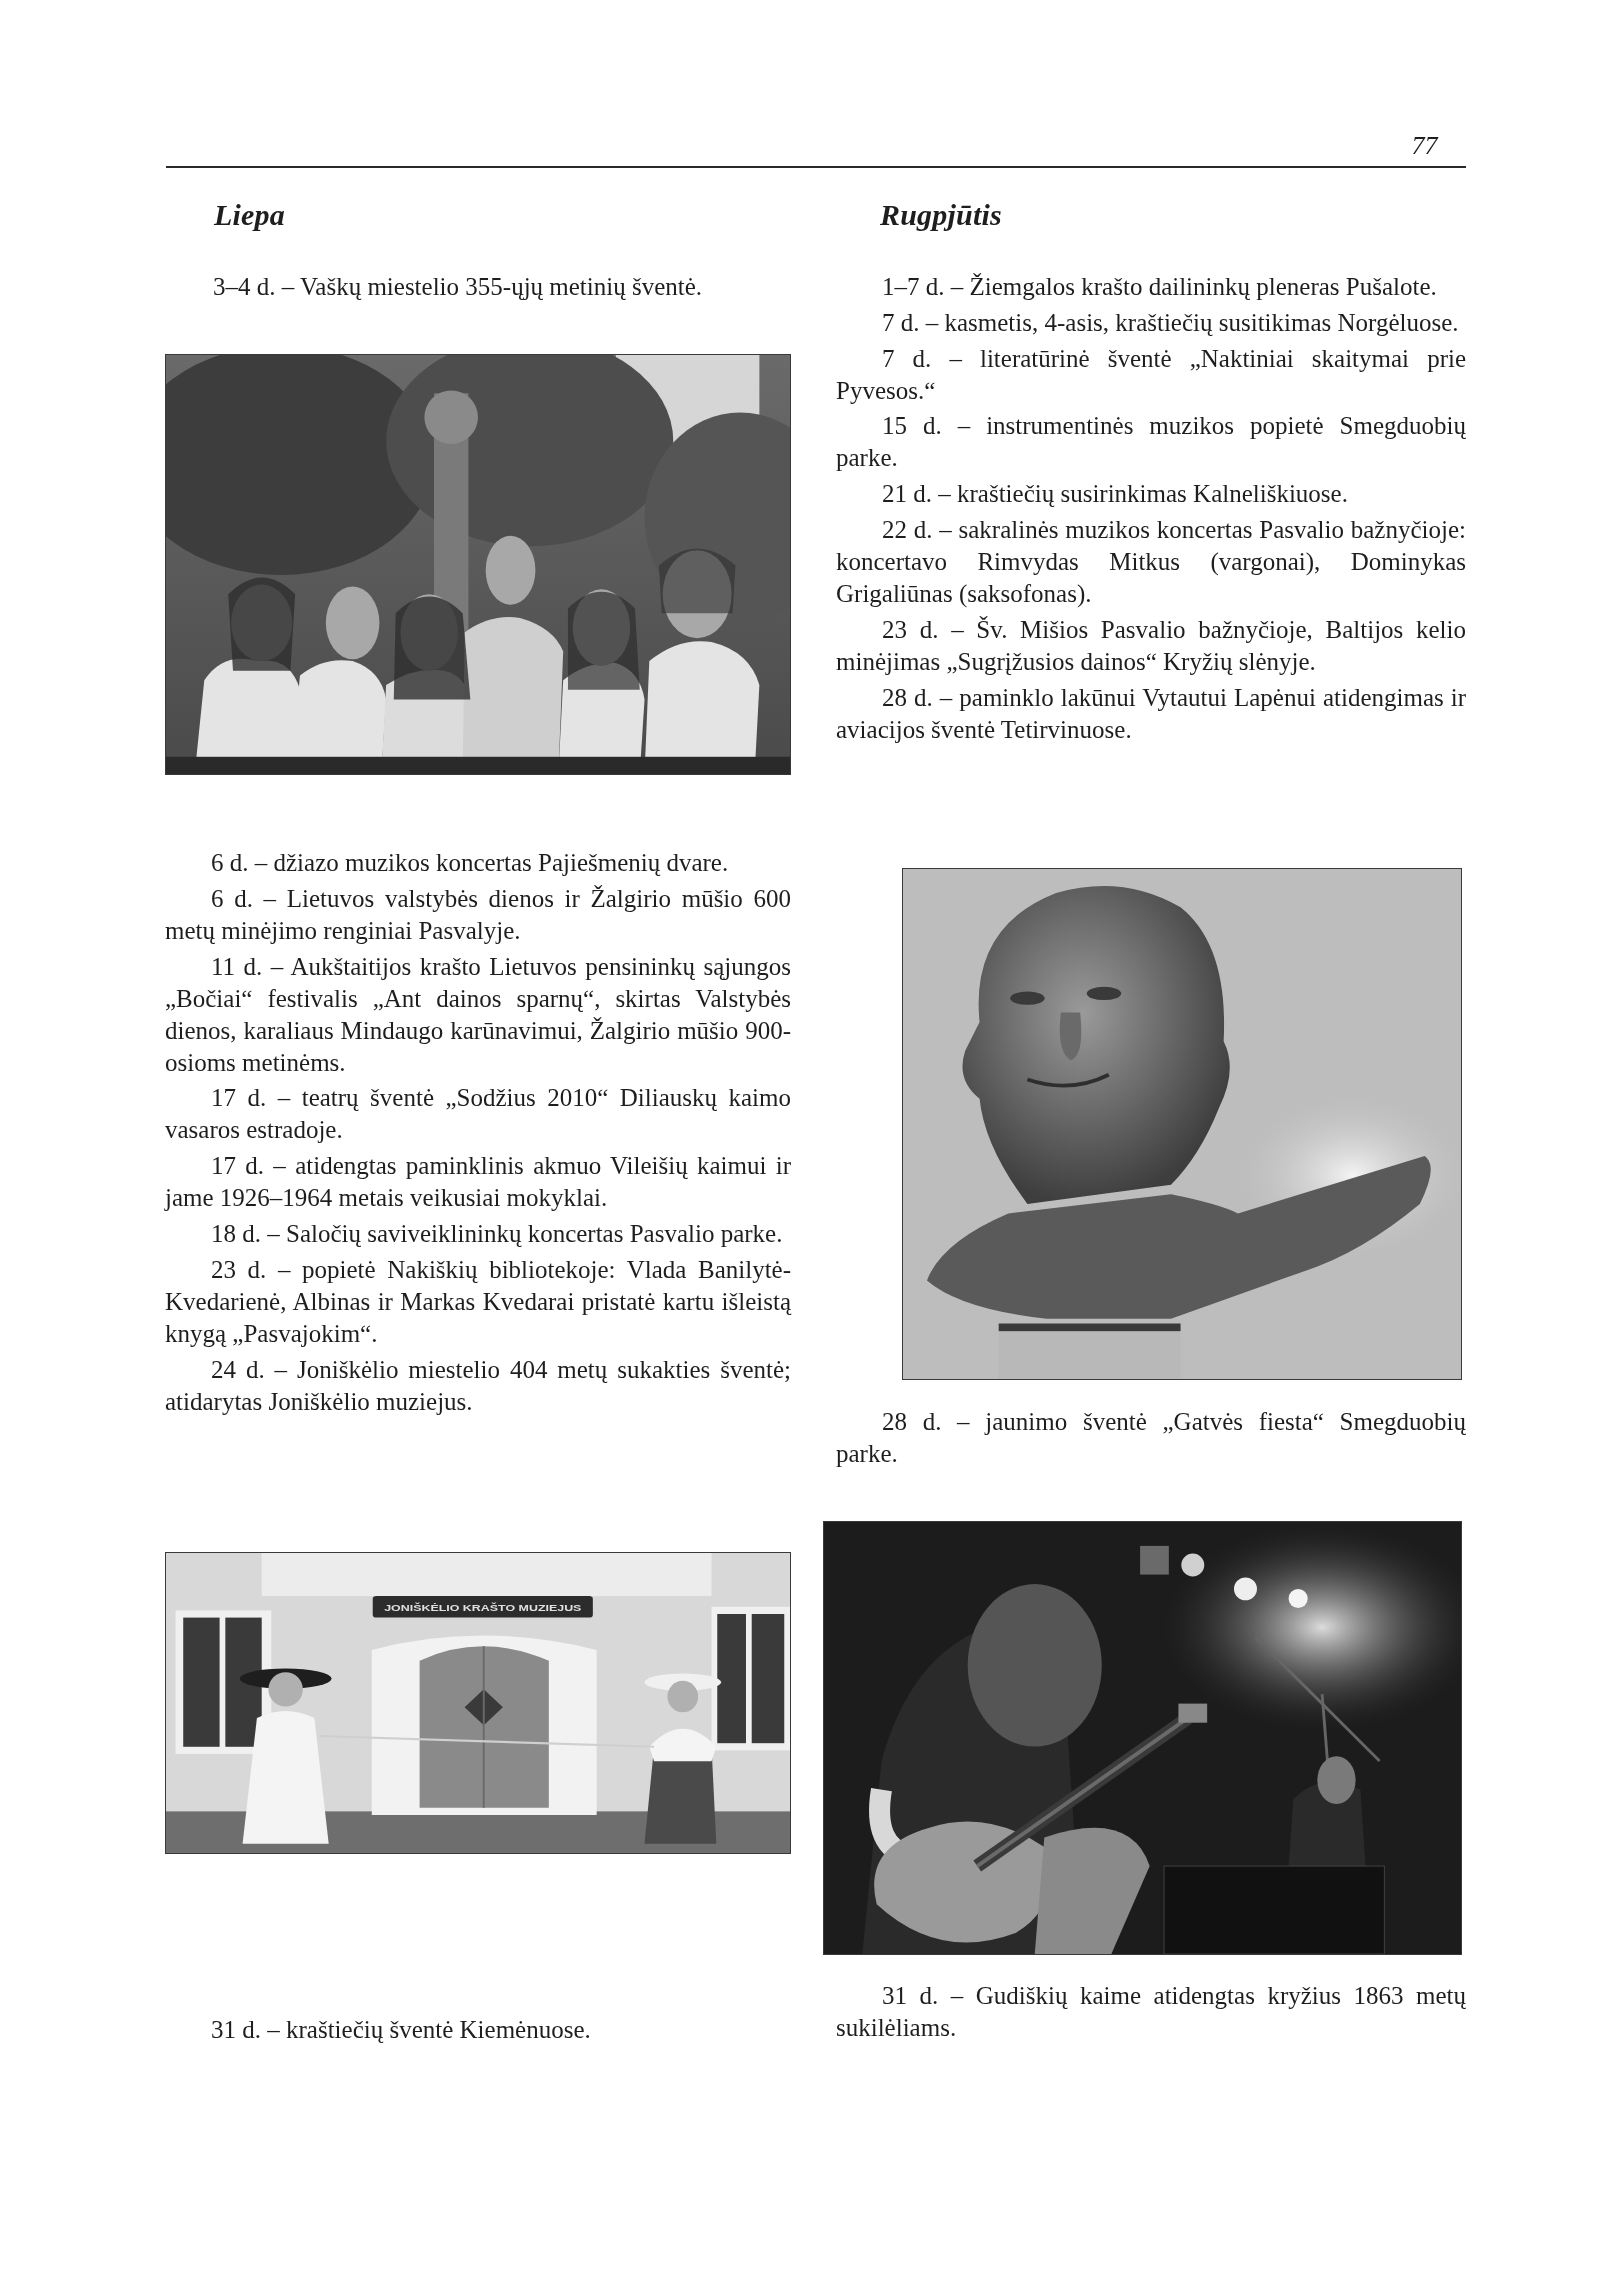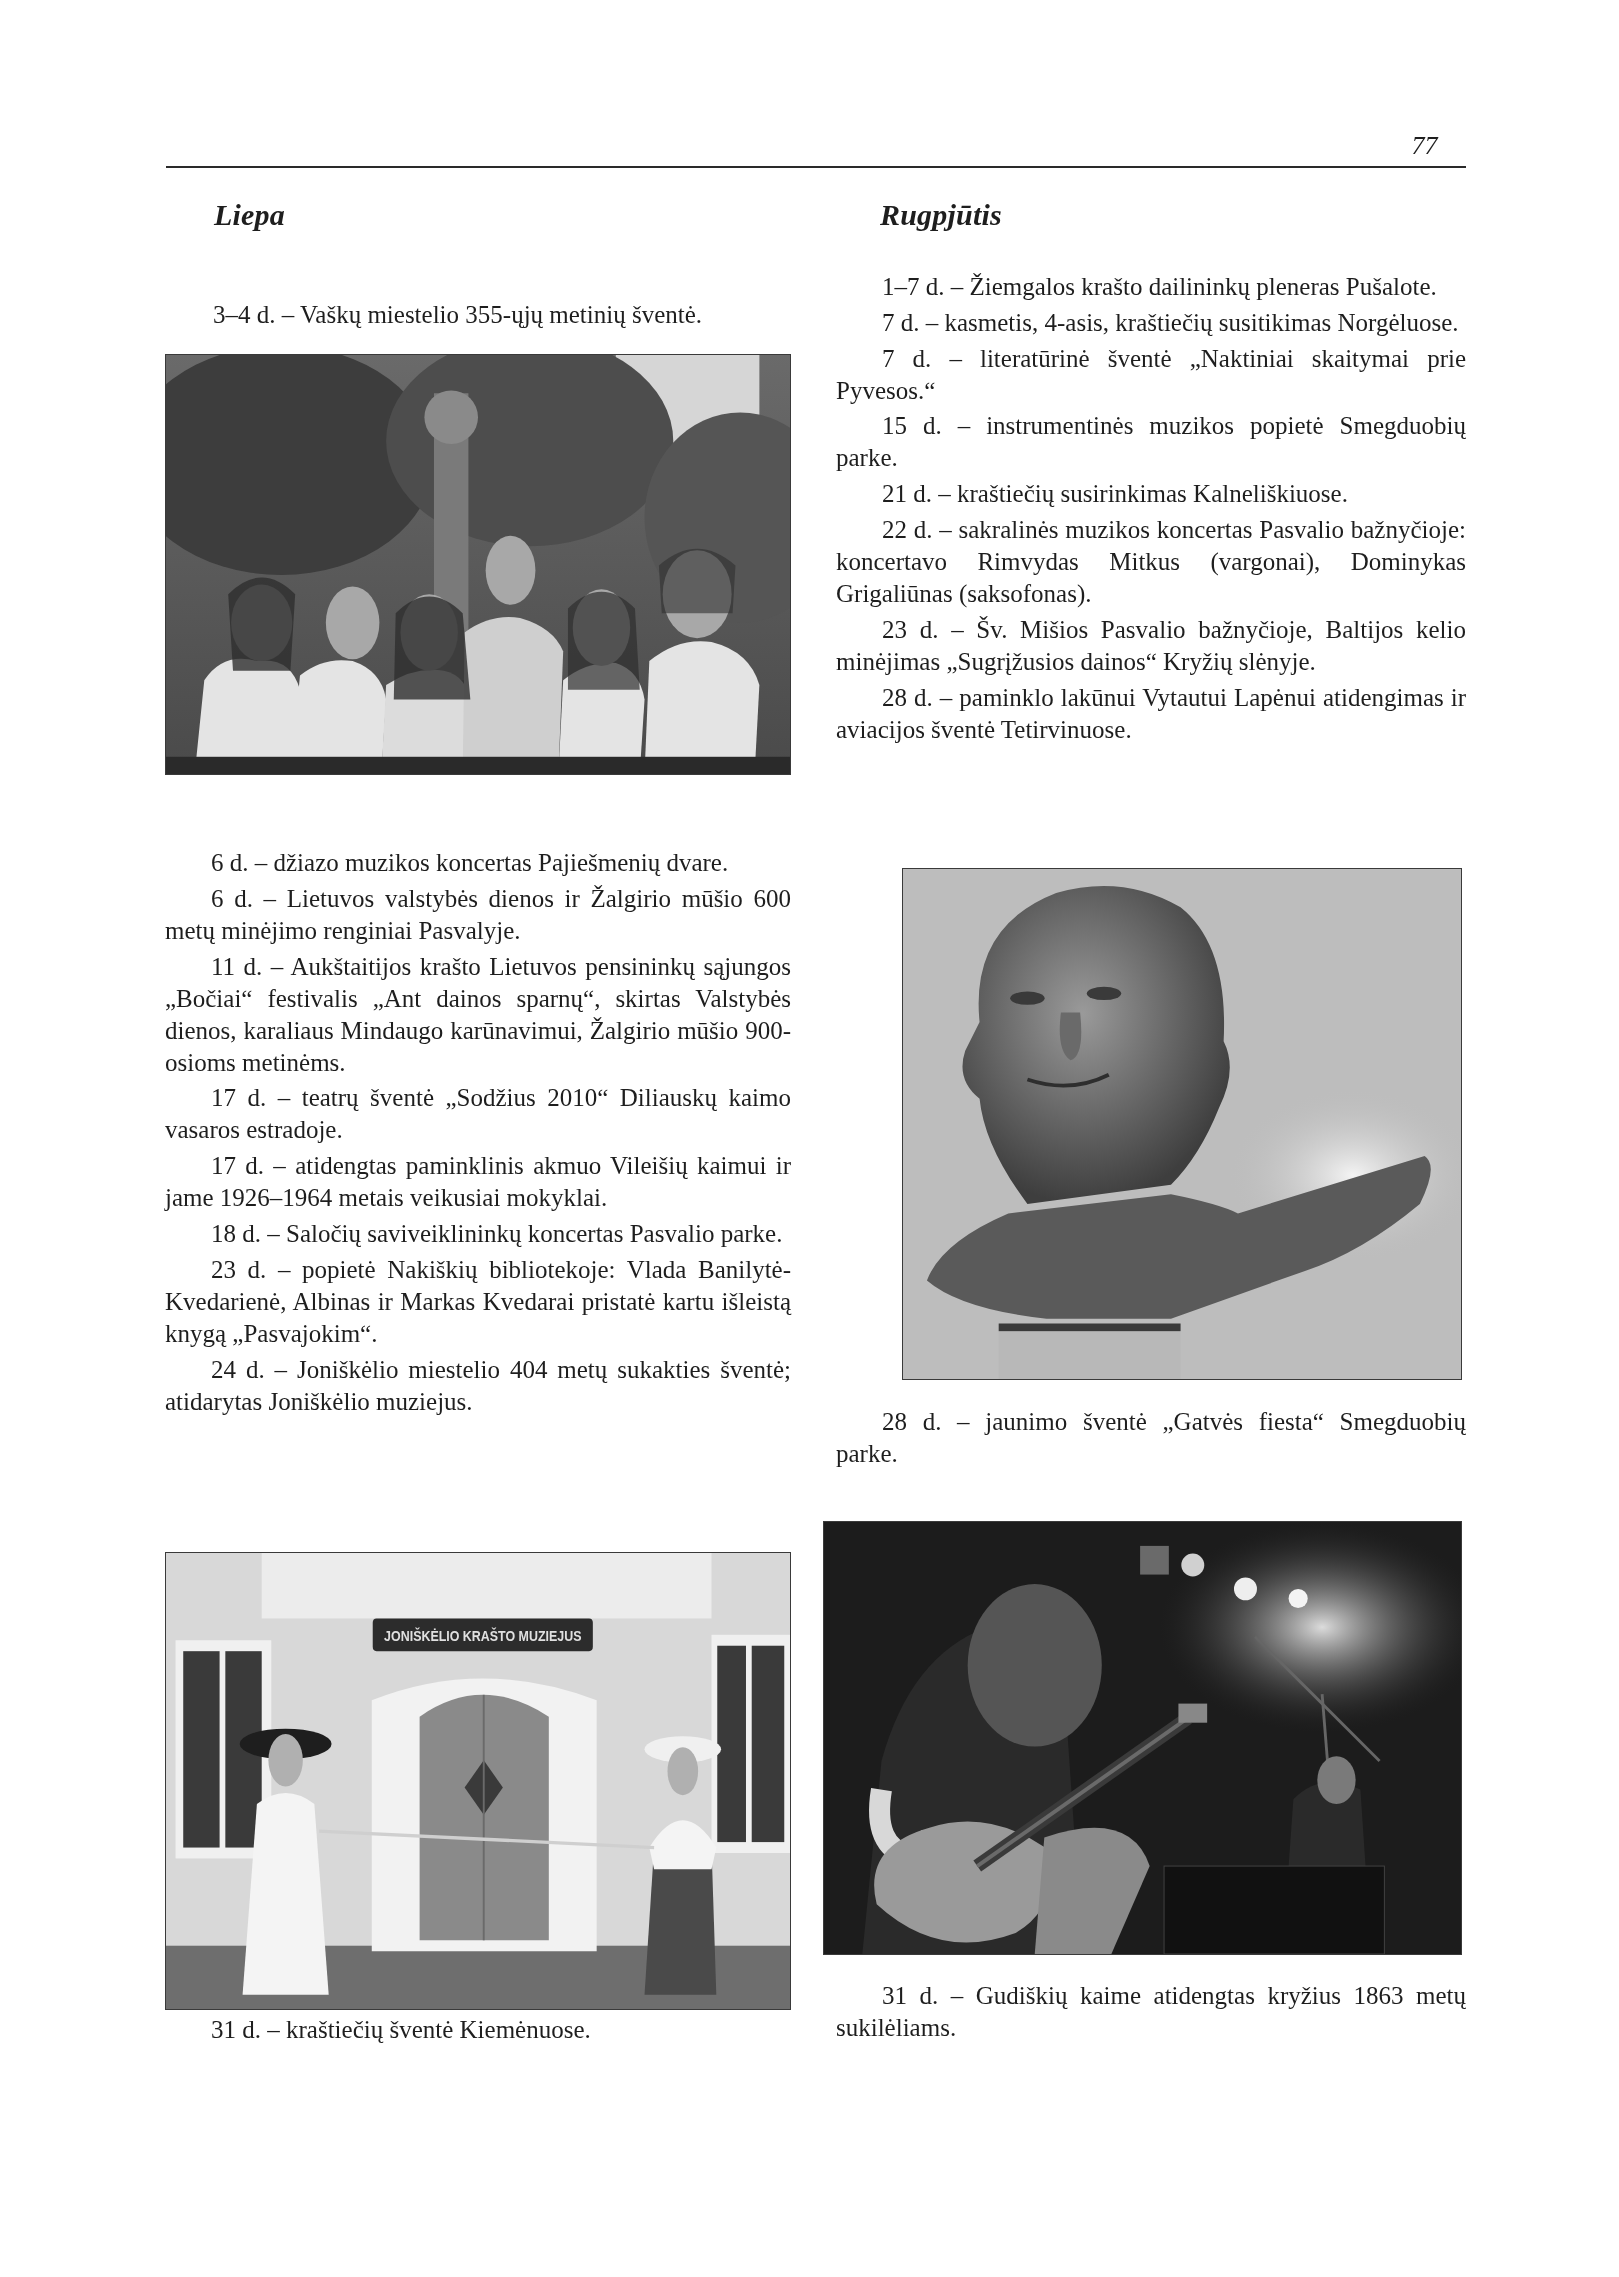--- a/index.html
+++ b/index.html
@@ -18,21 +18,21 @@
     }
     .month {
       position: absolute; font-size: 30px; font-style: italic; font-weight: bold;
       letter-spacing: 0.2px;
     }
     .col {
       position: absolute; font-size: 25px; line-height: 32px;
       text-align: justify; hyphens: manual;
     }
     .col p { margin: 0 0 3.8px 0; text-indent: 46px; }
-    .col p.noindent { text-indent: 0; margin-top: 28px; }
+    .col p.noindent { text-indent: 0; }
     .col p.caption { text-indent: 46px; }
     .photo {
       position: absolute; border: 1.9px solid #3a3a3a; box-sizing: border-box;
       overflow: hidden; background: #888;
     }
     .photo svg { display: block; width: 100%; height: 100%; }
   </style>
 </head>
 <body>
 
@@ -91,21 +91,21 @@
   <p>6 d. – džiazo muzikos koncertas Pajiešmenių dvare.</p>
   <p>6 d. – Lietuvos valstybės dienos ir Žalgirio mūšio 600 metų minėjimo renginiai Pasvalyje.</p>
   <p>11 d. – Aukštaitijos krašto Lietuvos pensininkų sąjungos „Bočiai“ festivalis „Ant dainos sparnų“, skirtas Valstybės dienos, karaliaus Mindaugo karūnavimui, Žalgirio mūšio 900-osioms metinėms.</p>
   <p>17 d. – teatrų šventė „Sodžius 2010“ Diliauskų kaimo vasaros estradoje.</p>
   <p>17 d. – atidengtas paminklinis akmuo Vileišių kaimui ir jame 1926–1964 metais veikusiai mokyklai.</p>
   <p>18 d. – Saločių saviveiklininkų koncertas Pasvalio parke.</p>
   <p>23 d. – popietė Nakiškių bibliotekoje: Vlada Banilytė-Kvedarienė, Albinas ir Markas Kvedarai pristatė kartu išleistą knygą „Pasvajokim“.</p>
   <p>24 d. – Joniškėlio miestelio 404 metų sukakties šventė; atidarytas Joniškėlio muziejus.</p>
 </div>
 
-<div class="photo" style="left:165px; top:1552px; width:626px; height:458px;">
+<div class="photo" style="left:165px; top:1552px; width:626px; height:302px;">
   <svg viewBox="0 0 652 418" preserveAspectRatio="none">
     <rect width="652" height="418" fill="#d8d8d8"></rect>
     <rect x="0" y="360" width="652" height="58" fill="#6e6e6e"></rect>
     <rect x="100" y="0" width="470" height="60" fill="#ececec"></rect>
 
     <rect x="10" y="80" width="100" height="200" fill="#f0f0f0"></rect>
     <rect x="18" y="90" width="38" height="180" fill="#3a3a3a"></rect>
     <rect x="62" y="90" width="38" height="180" fill="#3a3a3a"></rect>
     <rect x="570" y="75" width="82" height="200" fill="#f0f0f0"></rect>
     <rect x="576" y="85" width="30" height="180" fill="#3a3a3a"></rect>

